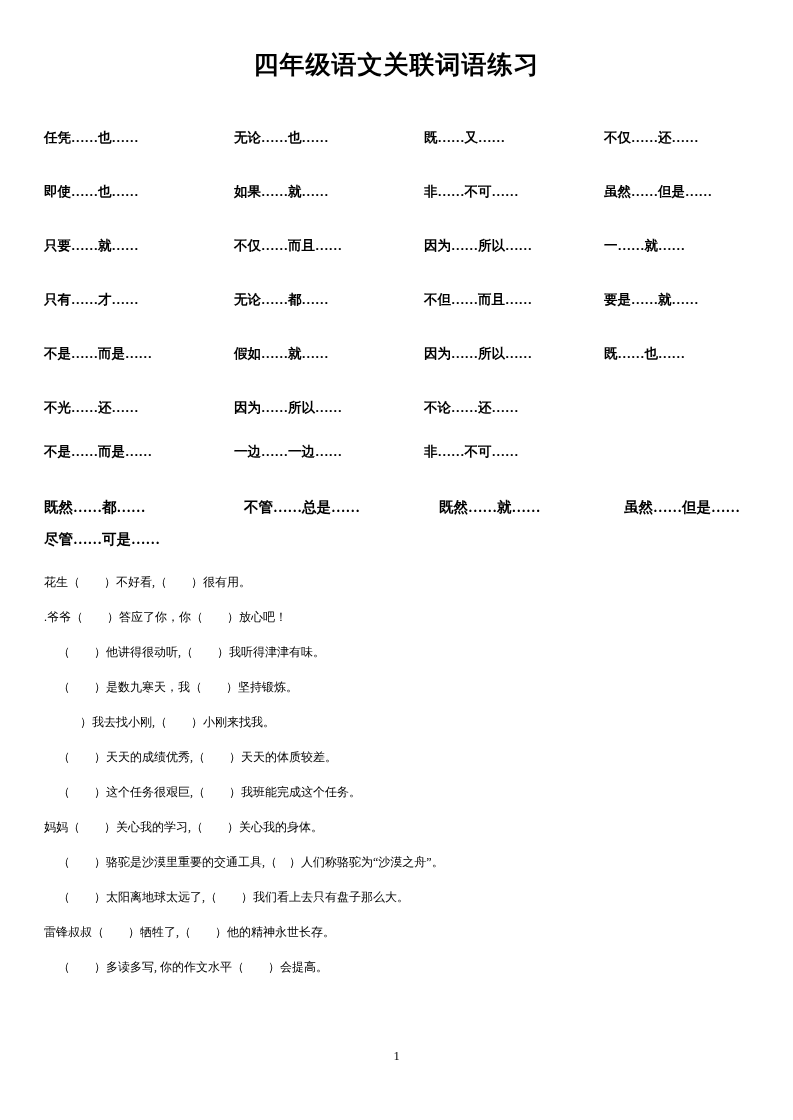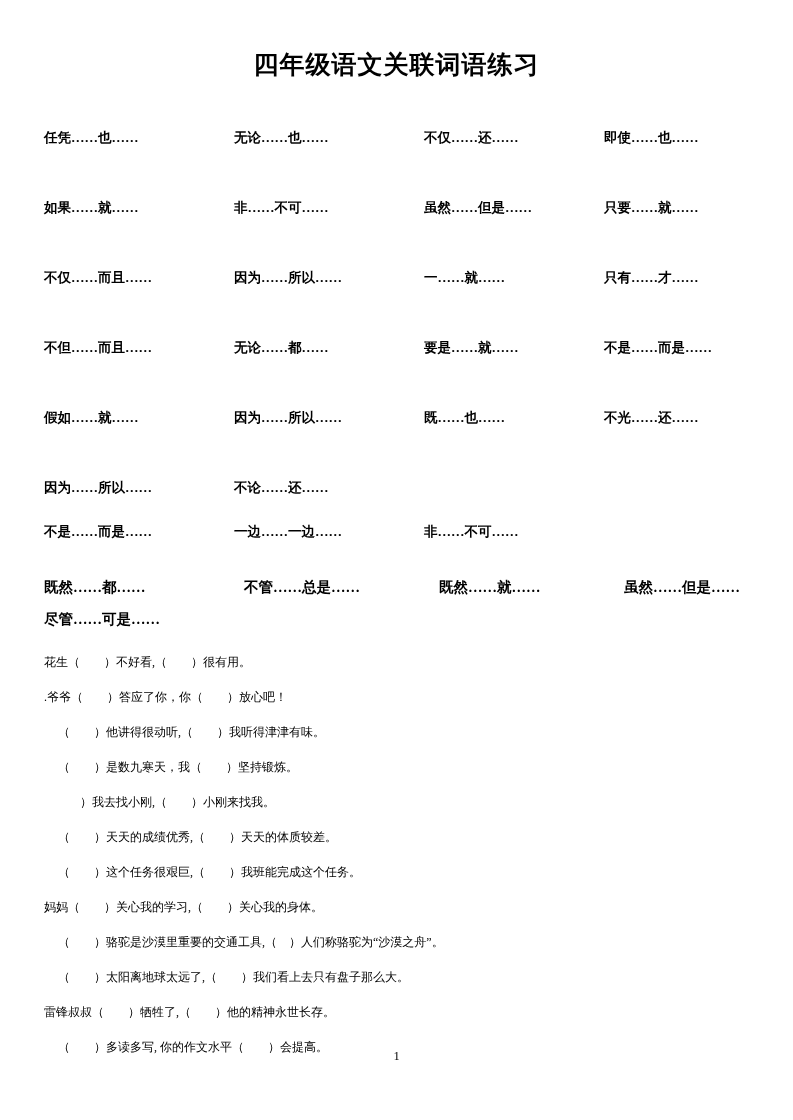--- a/index.html
+++ b/index.html
@@ -27,21 +27,21 @@
     font-size: 25px;
     font-weight: bold;
     letter-spacing: 1px;
     margin-top: 22px;
     margin-bottom: 30px;
     font-family: "Liberation Serif", "DejaVu Serif", serif;
   }
   .pair-grid {
     display: grid;
     grid-template-columns: 190px 190px 180px 150px;
-    row-gap: 16px;
+    row-gap: 0;
     margin-left: 0px;
   }
   .pair-cell {
     font-size: 13.5px;
     font-weight: bold;
     line-height: 54px;
     white-space: nowrap;
     font-family: "Liberation Serif", "DejaVu Serif", serif;
   }
   .pair-grid.tight .pair-cell {
@@ -84,35 +84,36 @@
 </head>
 <body>
 
 <div class="page">
 
   <div class="title">四年级语文关联词语练习</div>
 
   <div class="pair-grid">
     <div class="pair-cell">任凭……也……</div>
     <div class="pair-cell">无论……也……</div>
+    <div class="pair-cell">既……又……</div>
     <div class="pair-cell">不仅……还……</div>
 
     <div class="pair-cell">即使……也……</div>
     <div class="pair-cell">如果……就……</div>
     <div class="pair-cell">非……不可……</div>
 
     <div class="pair-cell">虽然……但是……</div>
     <div class="pair-cell">只要……就……</div>
     <div class="pair-cell">不仅……而且……</div>
     <div class="pair-cell">因为……所以……</div>
 
     <div class="pair-cell">一……就……</div>
     <div class="pair-cell">只有……才……</div>
+    <div class="pair-cell">无论……都……</div>
     <div class="pair-cell">不但……而且……</div>
-    <div class="pair-cell">无论……都……</div>
 
     <div class="pair-cell">要是……就……</div>
     <div class="pair-cell">不是……而是……</div>
     <div class="pair-cell">假如……就……</div>
     <div class="pair-cell">因为……所以……</div>
 
     <div class="pair-cell">既……也……</div>
     <div class="pair-cell">不光……还……</div>
     <div class="pair-cell">因为……所以……</div>
     <div class="pair-cell">不论……还……</div>

